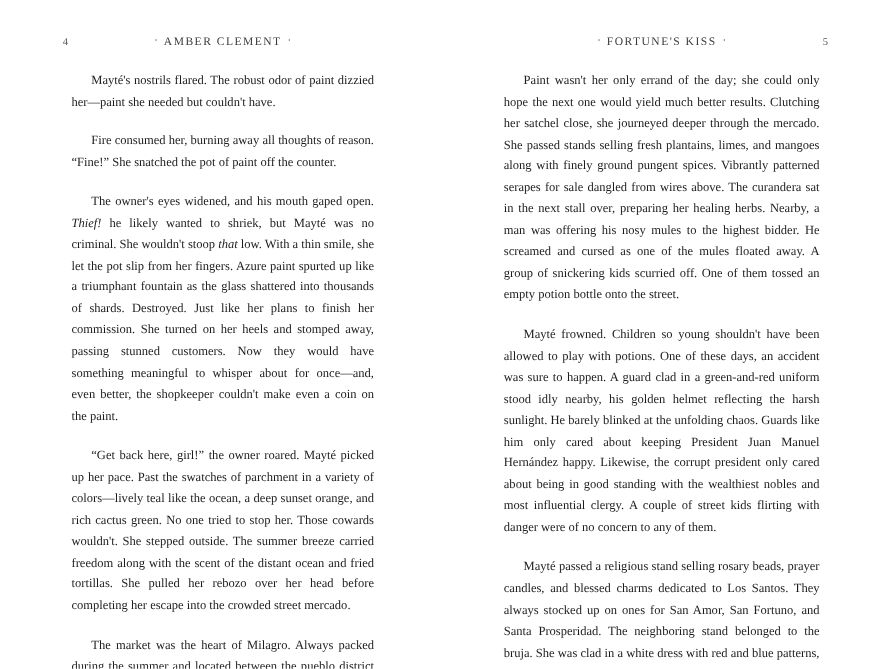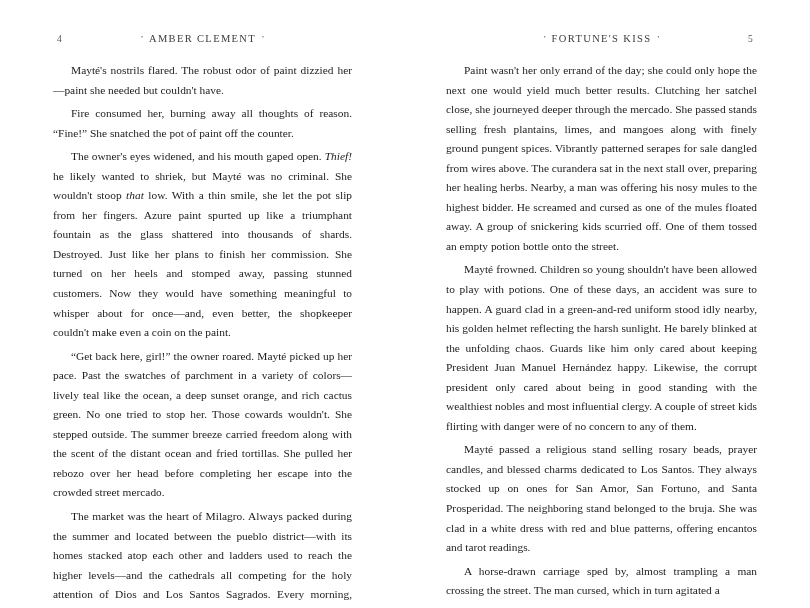--- a/index.html
+++ b/index.html
@@ -71,21 +71,21 @@
     display: inline-block;
     font-size: 10.5px;
     text-align: right;
   }
 
   
   .textblock {
     margin-top: 13px;
   }
   .textblock p {
-    margin: 4px;
+    margin: 16px;
     font-size: 11.4px;
     line-height: 19.55px;
     text-align: justify;
     text-justify: inter-word;
     text-indent: 18px;
     hyphens: manual;
     -webkit-hyphens: manual;
     color: #1c1c1c;
   }
   .textblock p em { }

